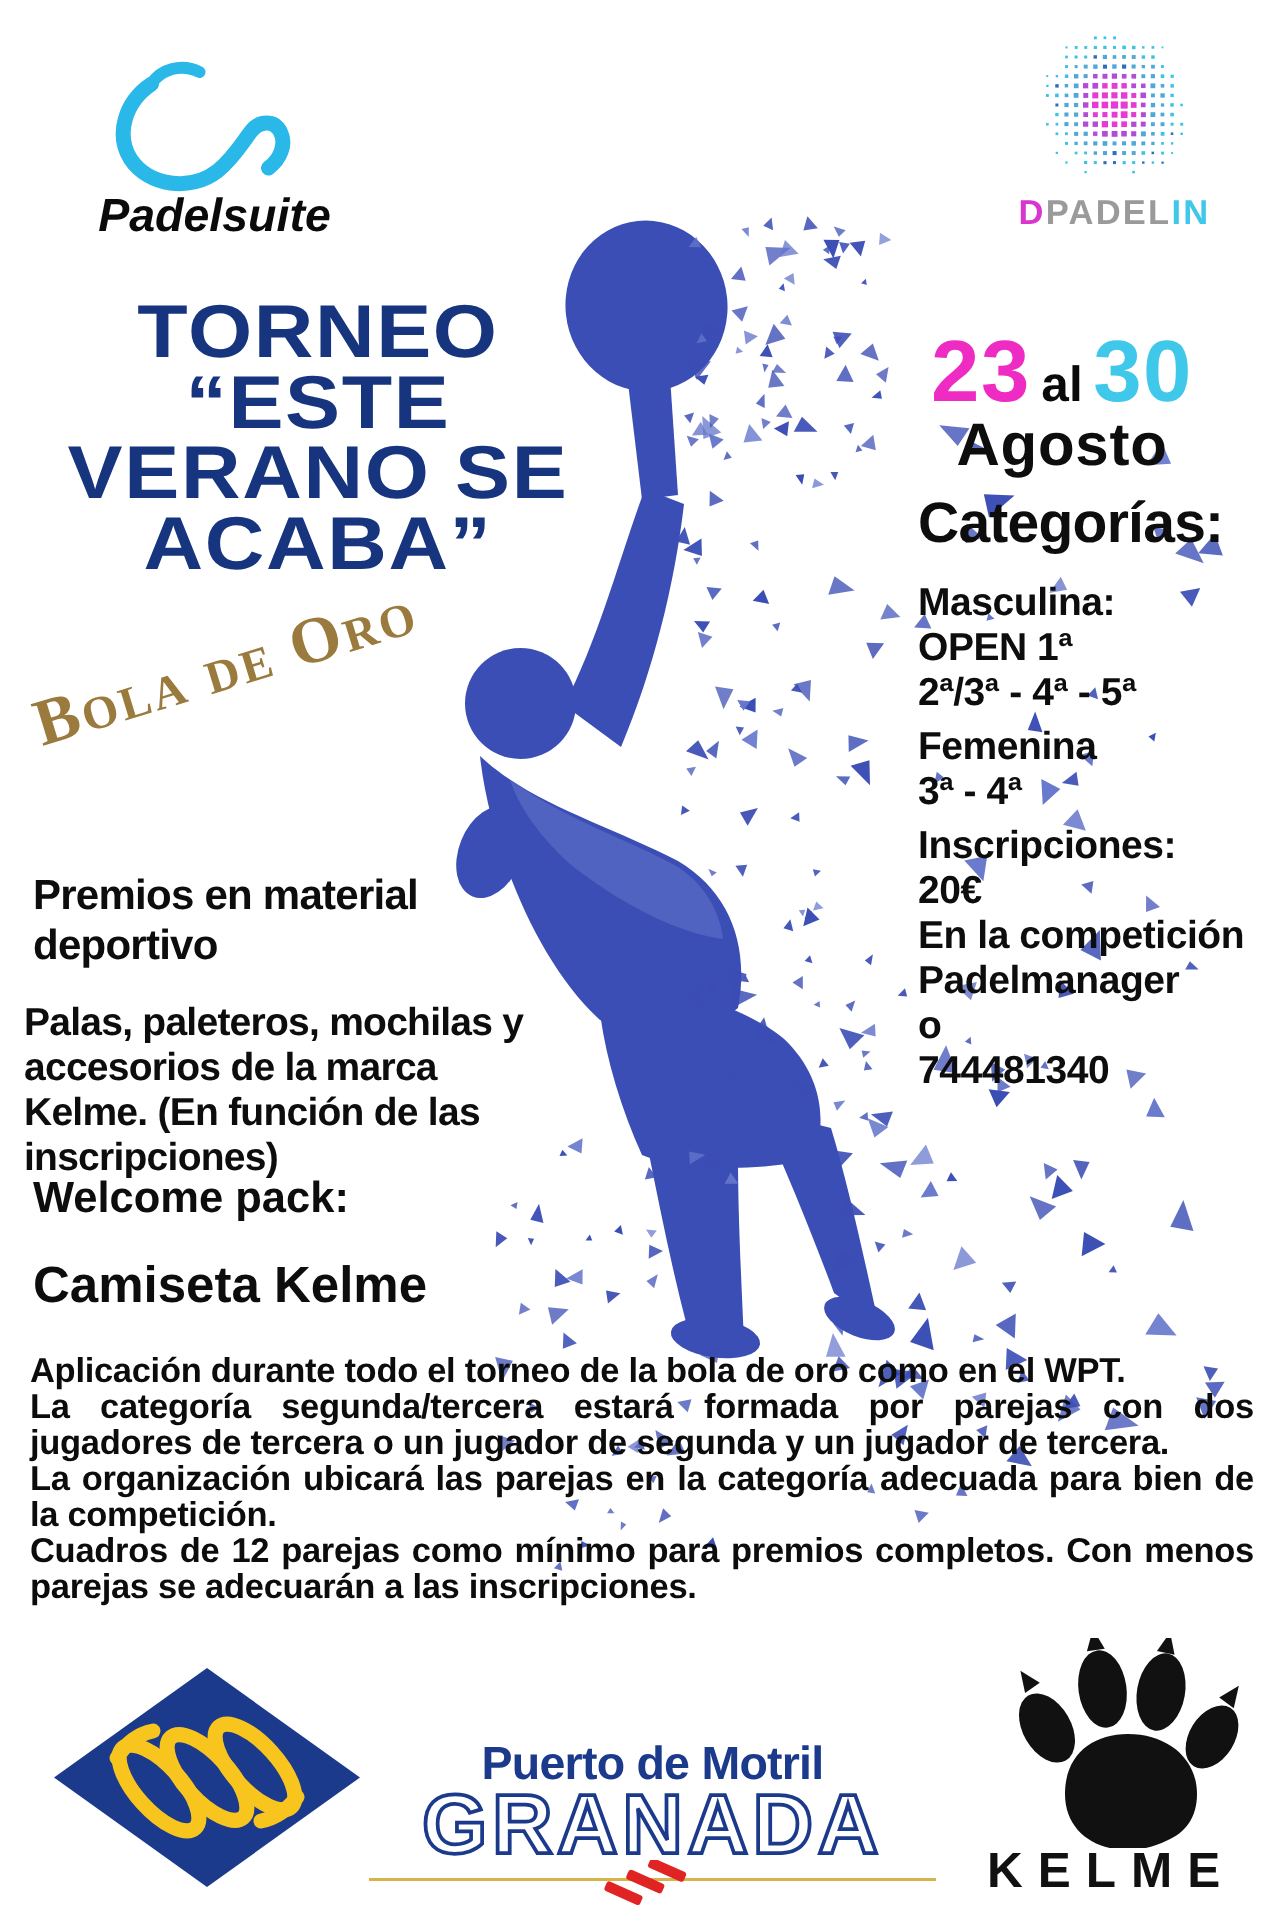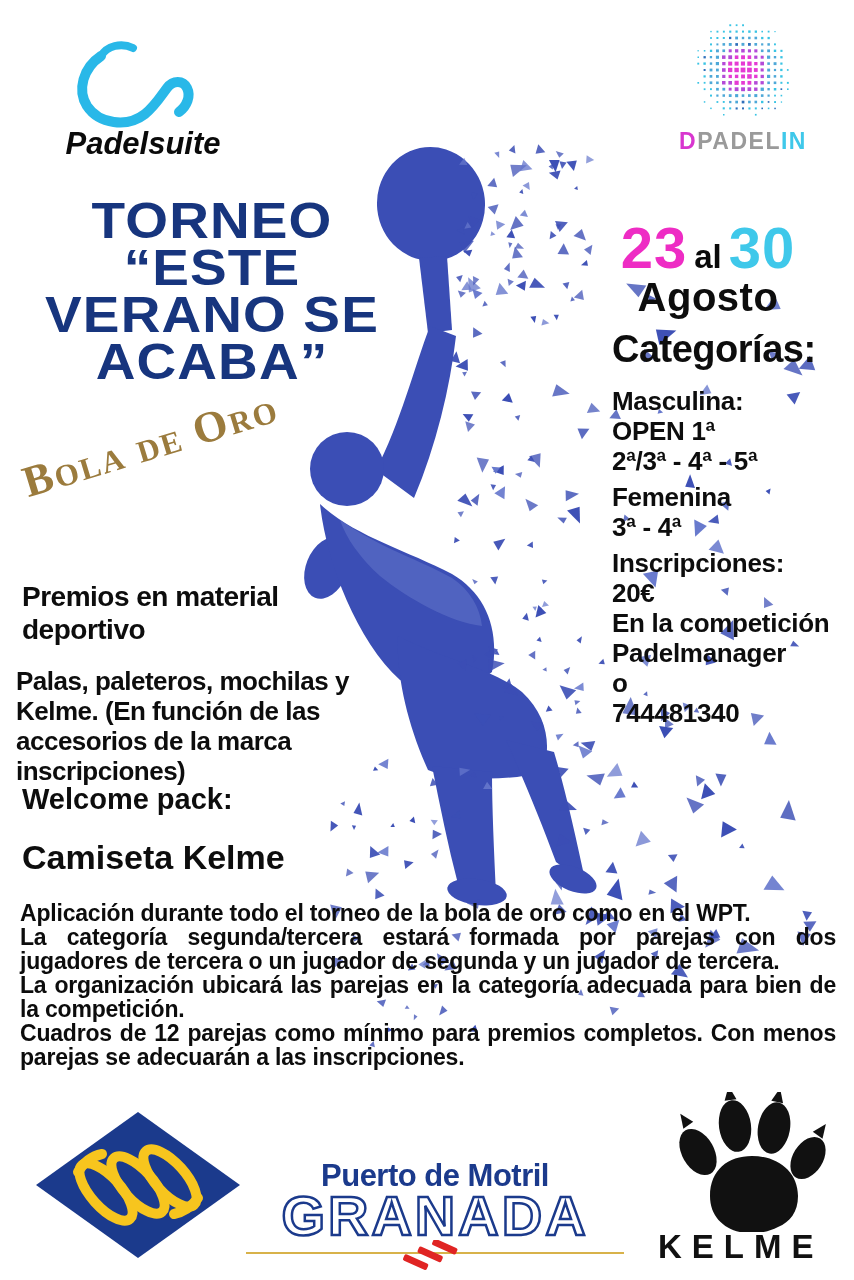--- a/index.html
+++ b/index.html
@@ -557,22 +557,22 @@
     <div>o</div>
     <div>744481340</div>
   </div>
 
   <div class="abs prizes-heading">
     <div>Premios en material</div>
     <div>deportivo</div>
   </div>
   <div class="abs prizes-details">
     <div>Palas, paleteros, mochilas y</div>
+    <div>accesorios de la marca</div>
     <div>Kelme. (En función de las</div>
-    <div>accesorios de la marca</div>
     <div>inscripciones)</div>
   </div>
   <div class="abs welcome-heading">Welcome pack:</div>
   <div class="abs welcome-item">Camiseta Kelme</div>
 
   <div class="abs rules">
     <p>Aplicación durante todo el torneo de la bola de oro como en el WPT.</p>
     <p>La categoría segunda/tercera estará formada por parejas con dos jugadores de tercera o un jugador de segunda y un jugador de tercera.</p>
     <p>La organización ubicará las parejas en la categoría adecuada para bien de la competición.</p>
     <p>Cuadros de 12 parejas como mínimo para premios completos. Con menos parejas se adecuarán a las inscripciones.</p>

